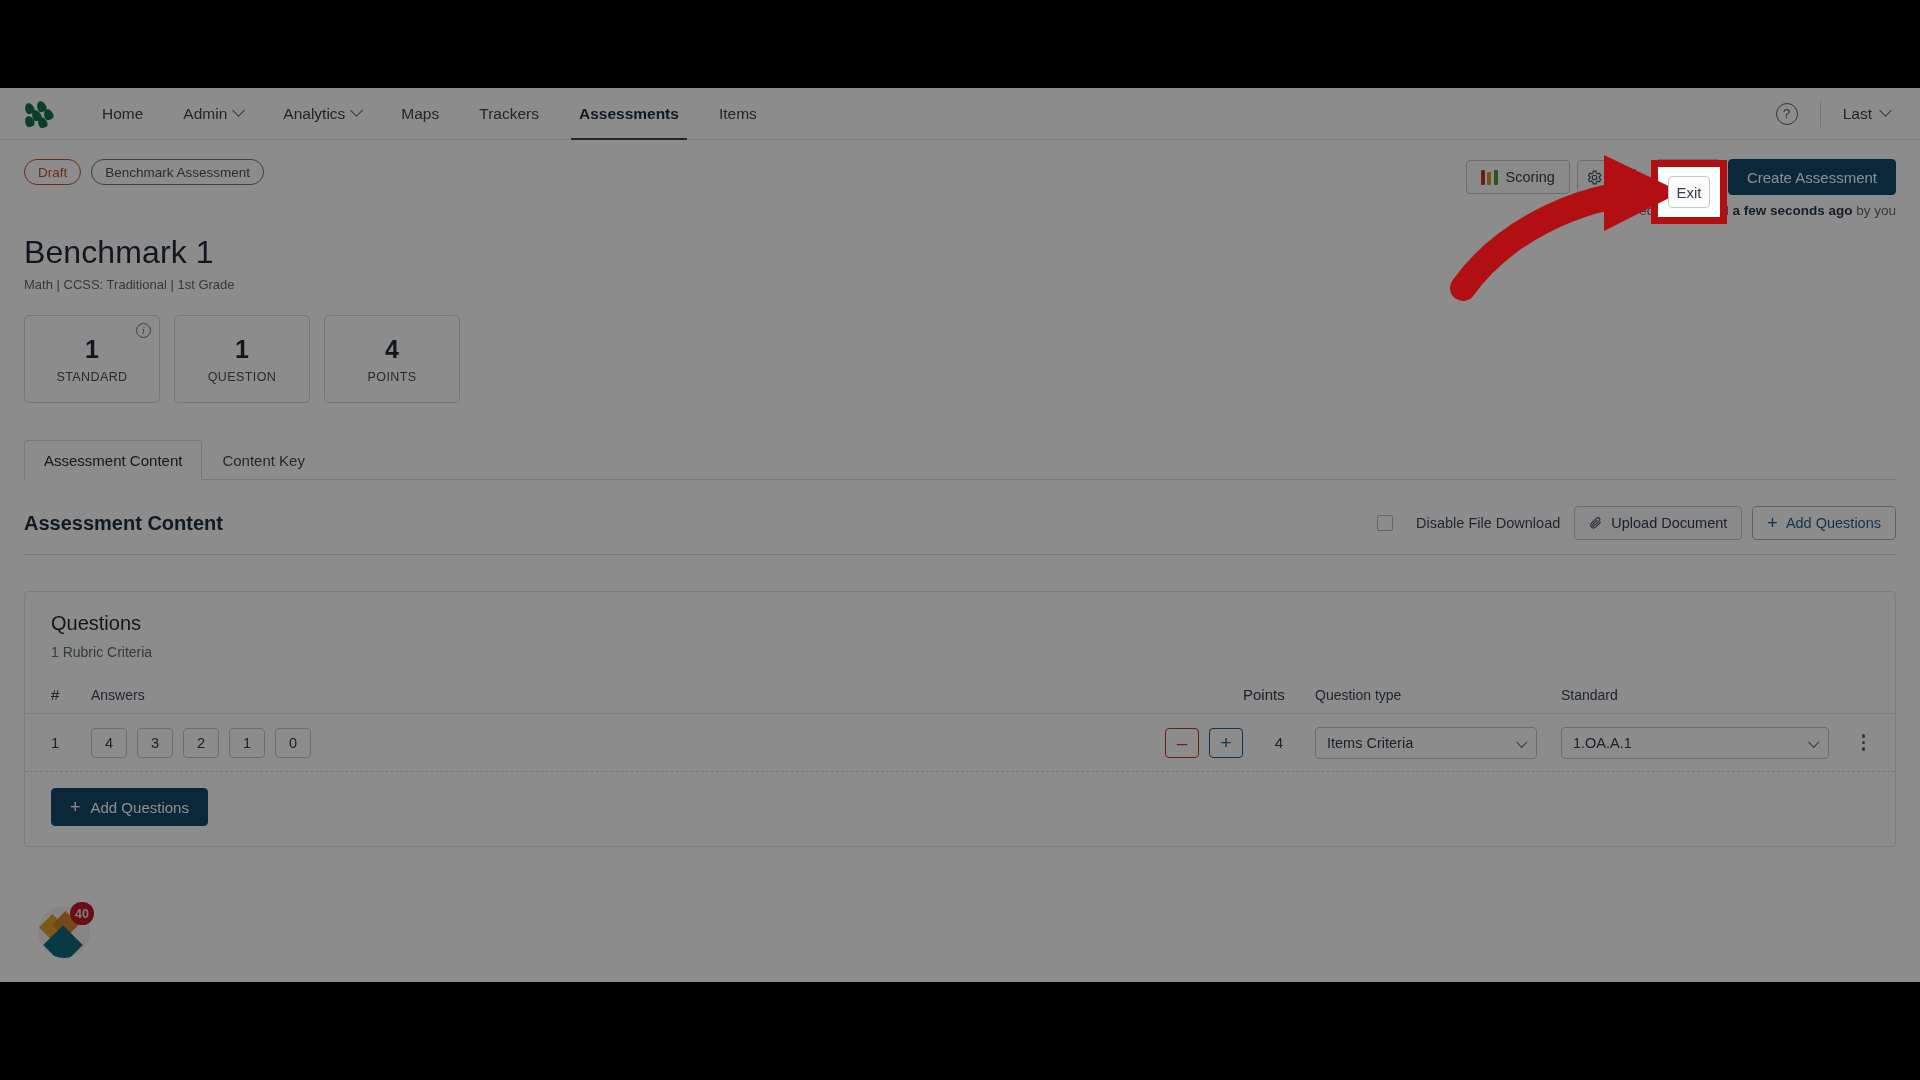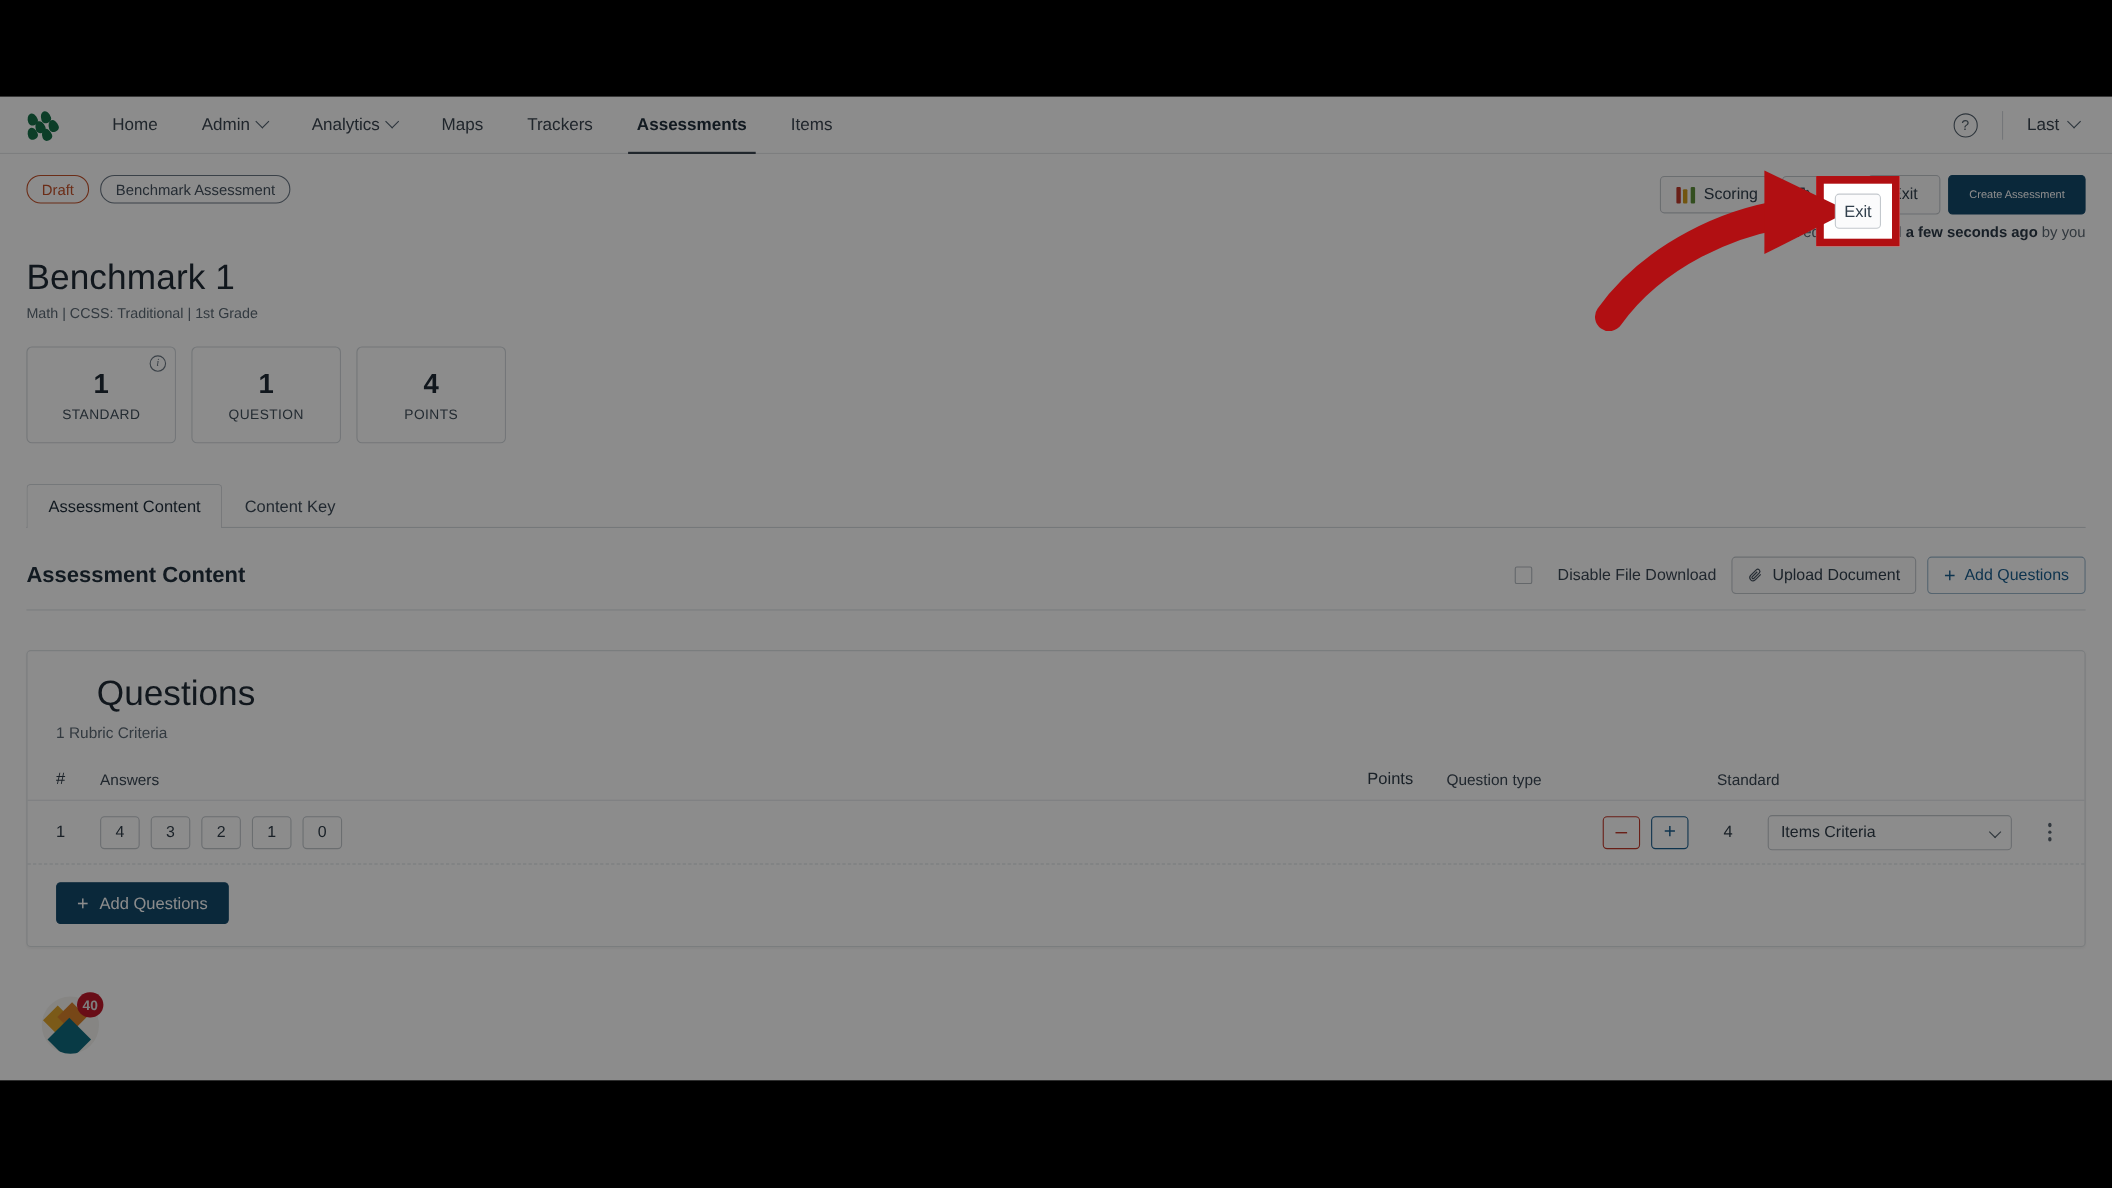--- a/index.html
+++ b/index.html
@@ -123,21 +123,21 @@
     border-radius: 4px;
     background: #fbfbfc;
     color: #32404d;
     cursor: pointer;
     white-space: nowrap;
   }
   .btn.icon-only { width: 36px; padding: 0; }
   .btn.kebab { width: 26px; border: none; background: transparent; }
   .btn.primary {
     background: #13496b; border-color: #13496b; color: #fff;
-    height: 36px; padding: 0 18px; font-size: 10px;
+    height: 36px; padding: 0 18px; font-size: 15px;
   }
   .scoring-ico { display: flex; align-items: flex-end; gap: 2.5px; height: 15px; }
   .scoring-ico b { display: block; width: 4px; border-radius: 1px; }
   .scoring-ico b:nth-child(1) { height: 15px; background: #c0392b; }
   .scoring-ico b:nth-child(2) { height: 13px; background: #cf9b1d; }
   .scoring-ico b:nth-child(3) { height: 15px; background: #5d8f3a; }
 
   .saved-line {
     text-align: right;
     font-size: 13.5px;
@@ -203,21 +203,21 @@
 
   
   .qcard {
     margin-top: 36px;
     background: #fff;
     border: 1px solid #dfe3e6;
     border-radius: 4px;
     box-shadow: 0 1px 2px rgba(0,0,0,.04);
   }
   .qcard-head { padding: 20px 26px 16px; }
-  .qcard-head h3 { font-size: 32px; font-weight: 400; color: #1f2a35; margin-left: 37px; }
+  .qcard-head h3 { font-size: 20px; font-weight: 400; color: #1f2a35; }
   .qcard-head .sub { font-size: 14px; color: #5d6a76; margin-top: 9px; }
 
   .qtable { width: 100%; }
   .qhead {
     display: flex; align-items: center;
     height: 38px;
     padding: 0 26px;
     font-size: 14px; color: #3b4855;
     border-bottom: 1px solid #e4e8eb;
   }
@@ -494,20 +494,26 @@
               <div class="pm minus">–</div>
               <div class="pm plus">+</div>
             </div>
             <div class="c-pts" style="text-align:center;">4</div>
             <div class="c-qtype">
               <div class="select">
                 <span>Items Criteria</span>
                 <span class="sc"></span>
               </div>
             </div>
+            <div class="c-std">
+              <div class="select">
+                <span>1.OA.A.1</span>
+                <span class="sc"></span>
+              </div>
+            </div>
             <div class="c-kebab">
               <span class="kebab-dots">
                 <span></span>
                   <span></span>
                   <span></span>
               </span>
             </div>
           </div>
         </div>
 

